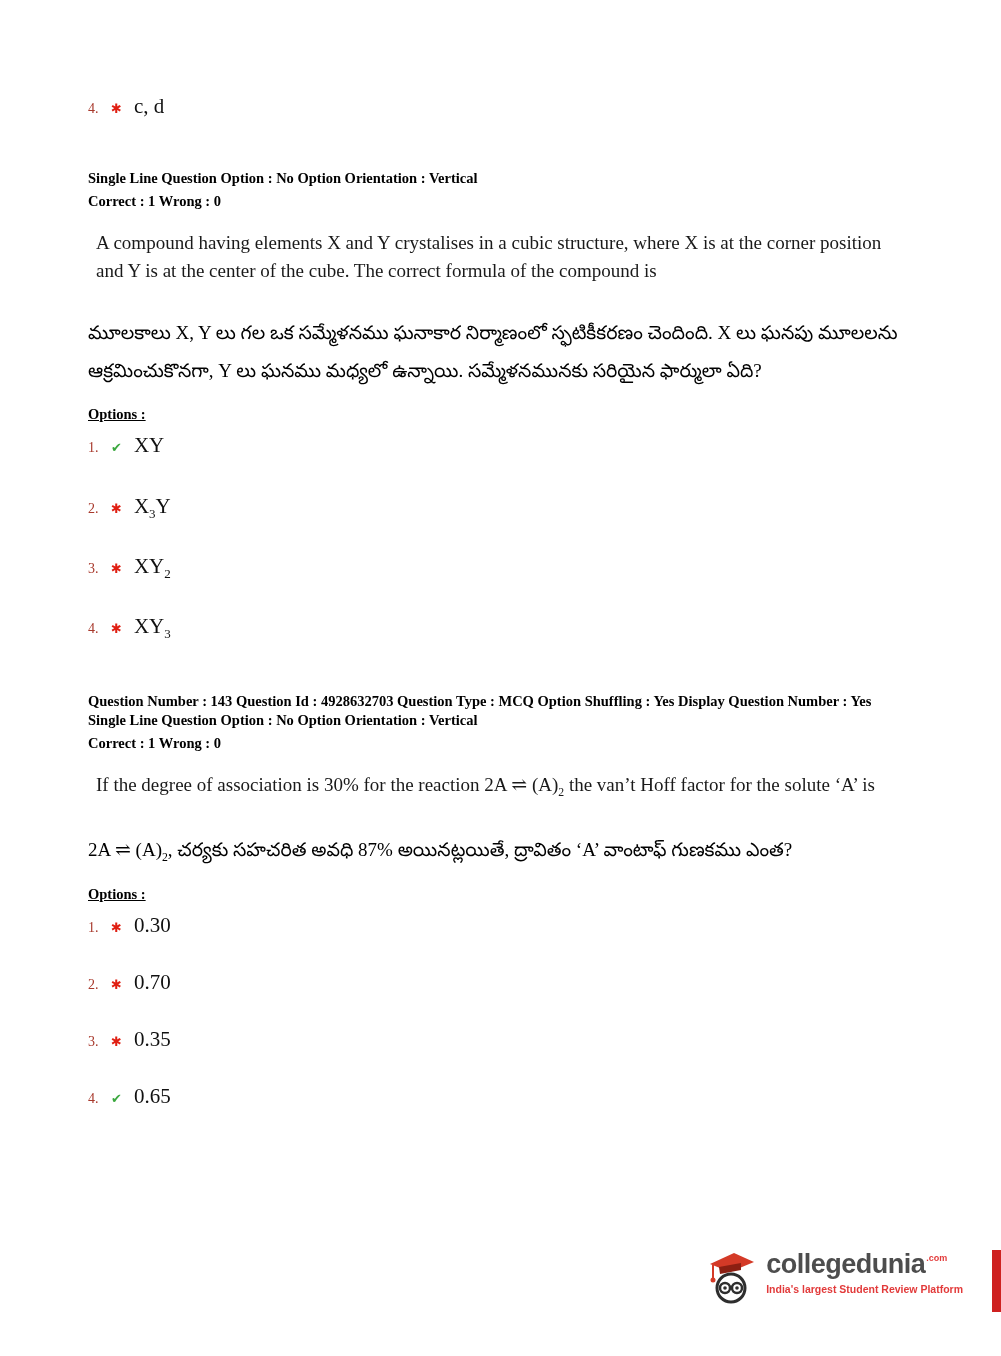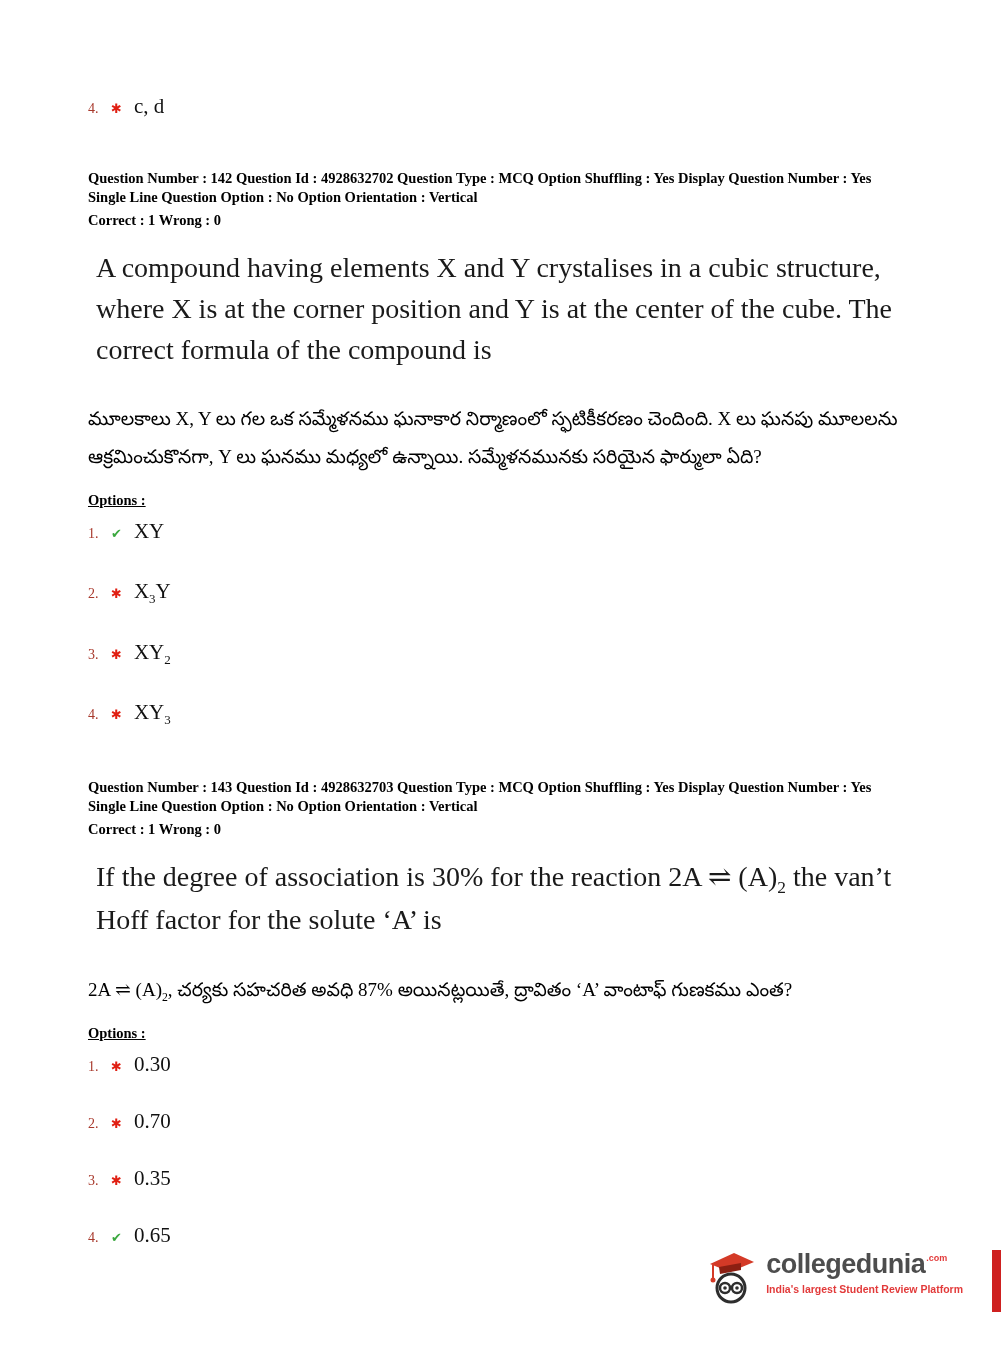--- a/index.html
+++ b/index.html
@@ -19,21 +19,21 @@
   .opt-icon { font-size:13px; margin-right:12px; font-family:"DejaVu Sans",sans-serif; }
   .opt-icon.wrong   { color:#e01f12; }
   .opt-icon.correct { color:#3aa83e; }
   .opt-text { font-size:21px; color:#111; }
   .opt-text sub, .formula sub { font-size:0.62em; }
 
   
   .meta { margin-top:50px; font-weight:bold; font-size:14.5px; line-height:1.32; color:#000; }
   .meta .line3 { margin-top:4px; }
 
-  .q-en { margin-top:18px; padding-left:8px; font-size:28px; line-height:1.45; color:#1a1a1a; }
+  .q-en { margin-top:18px; padding-left:8px; font-size:19px; line-height:1.45; color:#1a1a1a; }
   .q-te { margin-top:30px; font-size:19px; line-height:2.0; color:#000000; }
   .opts-label { margin-top:16px; font-weight:bold; font-size:14.5px; color:#000;text-decoration:underline; }
 
   .formula { white-space:nowrap; }
 
   
   .footer { position:absolute; right:38px; bottom:46px; display:flex; align-items:flex-start; gap:9px; }
   .mascot { display:inline-block; }
   .brand-block { display:flex; flex-direction:column; }
   .brand-row { display:flex; align-items:flex-start; }
@@ -57,21 +57,20 @@
 <div class="content">
 
   <div class="option-row first" style="margin-top:0;">
     <span class="opt-num">4.</span>
     <span class="opt-icon wrong">✱</span>
     <span class="opt-text">c, d</span>
   </div>
 
   <section>
     <div class="meta">
-      <div class="line1">Question Number : 142  Question Id : 4928632702  Question Type : MCQ  Option Shuffling : Yes  Display Question Number : Yes</div>
       <div class="line2">Single Line Question Option : No  Option Orientation : Vertical</div>
       <div class="line3">Correct : 1  Wrong : 0</div>
     </div>
 
     <p class="q-en">A compound having elements X and Y crystalises in a cubic structure, where X is at the corner position and Y is at the center of the cube. The correct formula of the compound is</p>
 
     <p class="q-te">మూలకాలు X, Y లు గల ఒక సమ్మేళనము ఘనాకార నిర్మాణంలో స్ఫటికీకరణం చెందింది. X లు ఘనపు మూలలను ఆక్రమించుకొనగా, Y లు ఘనము మధ్యలో ఉన్నాయి. సమ్మేళనమునకు సరియైన ఫార్ములా ఏది?</p>
 
     <div class="opts-label">Options :</div>
 

